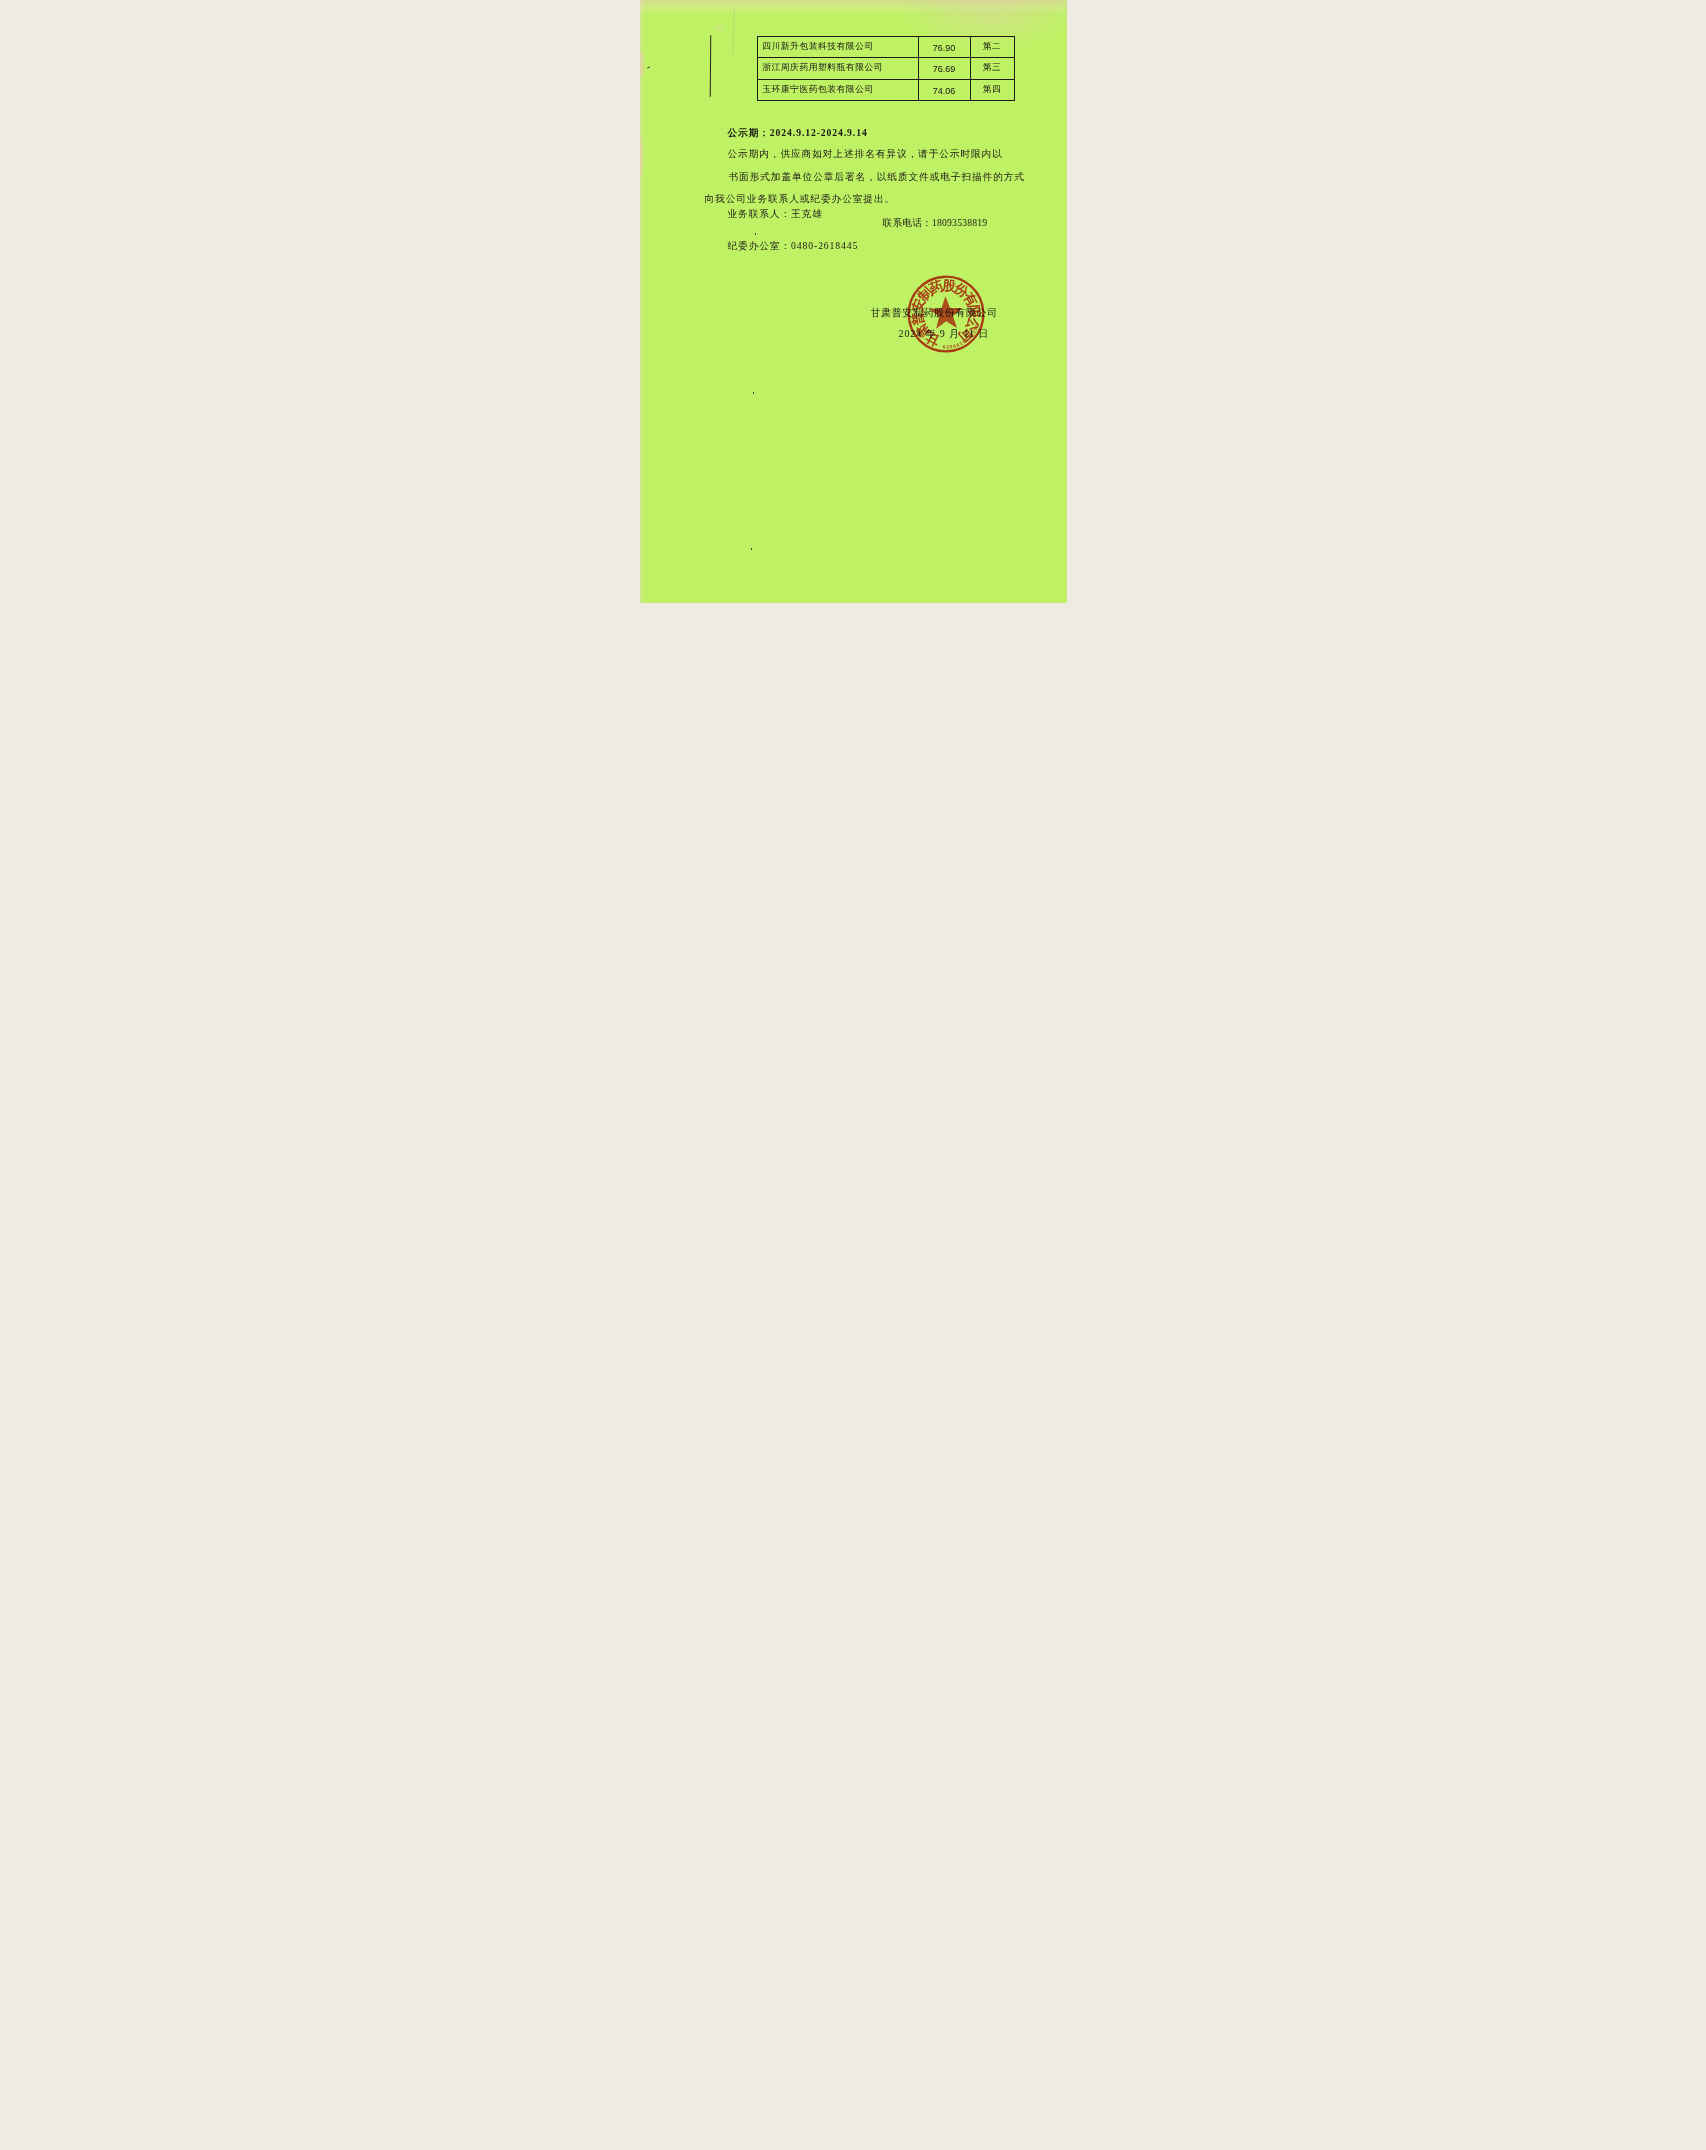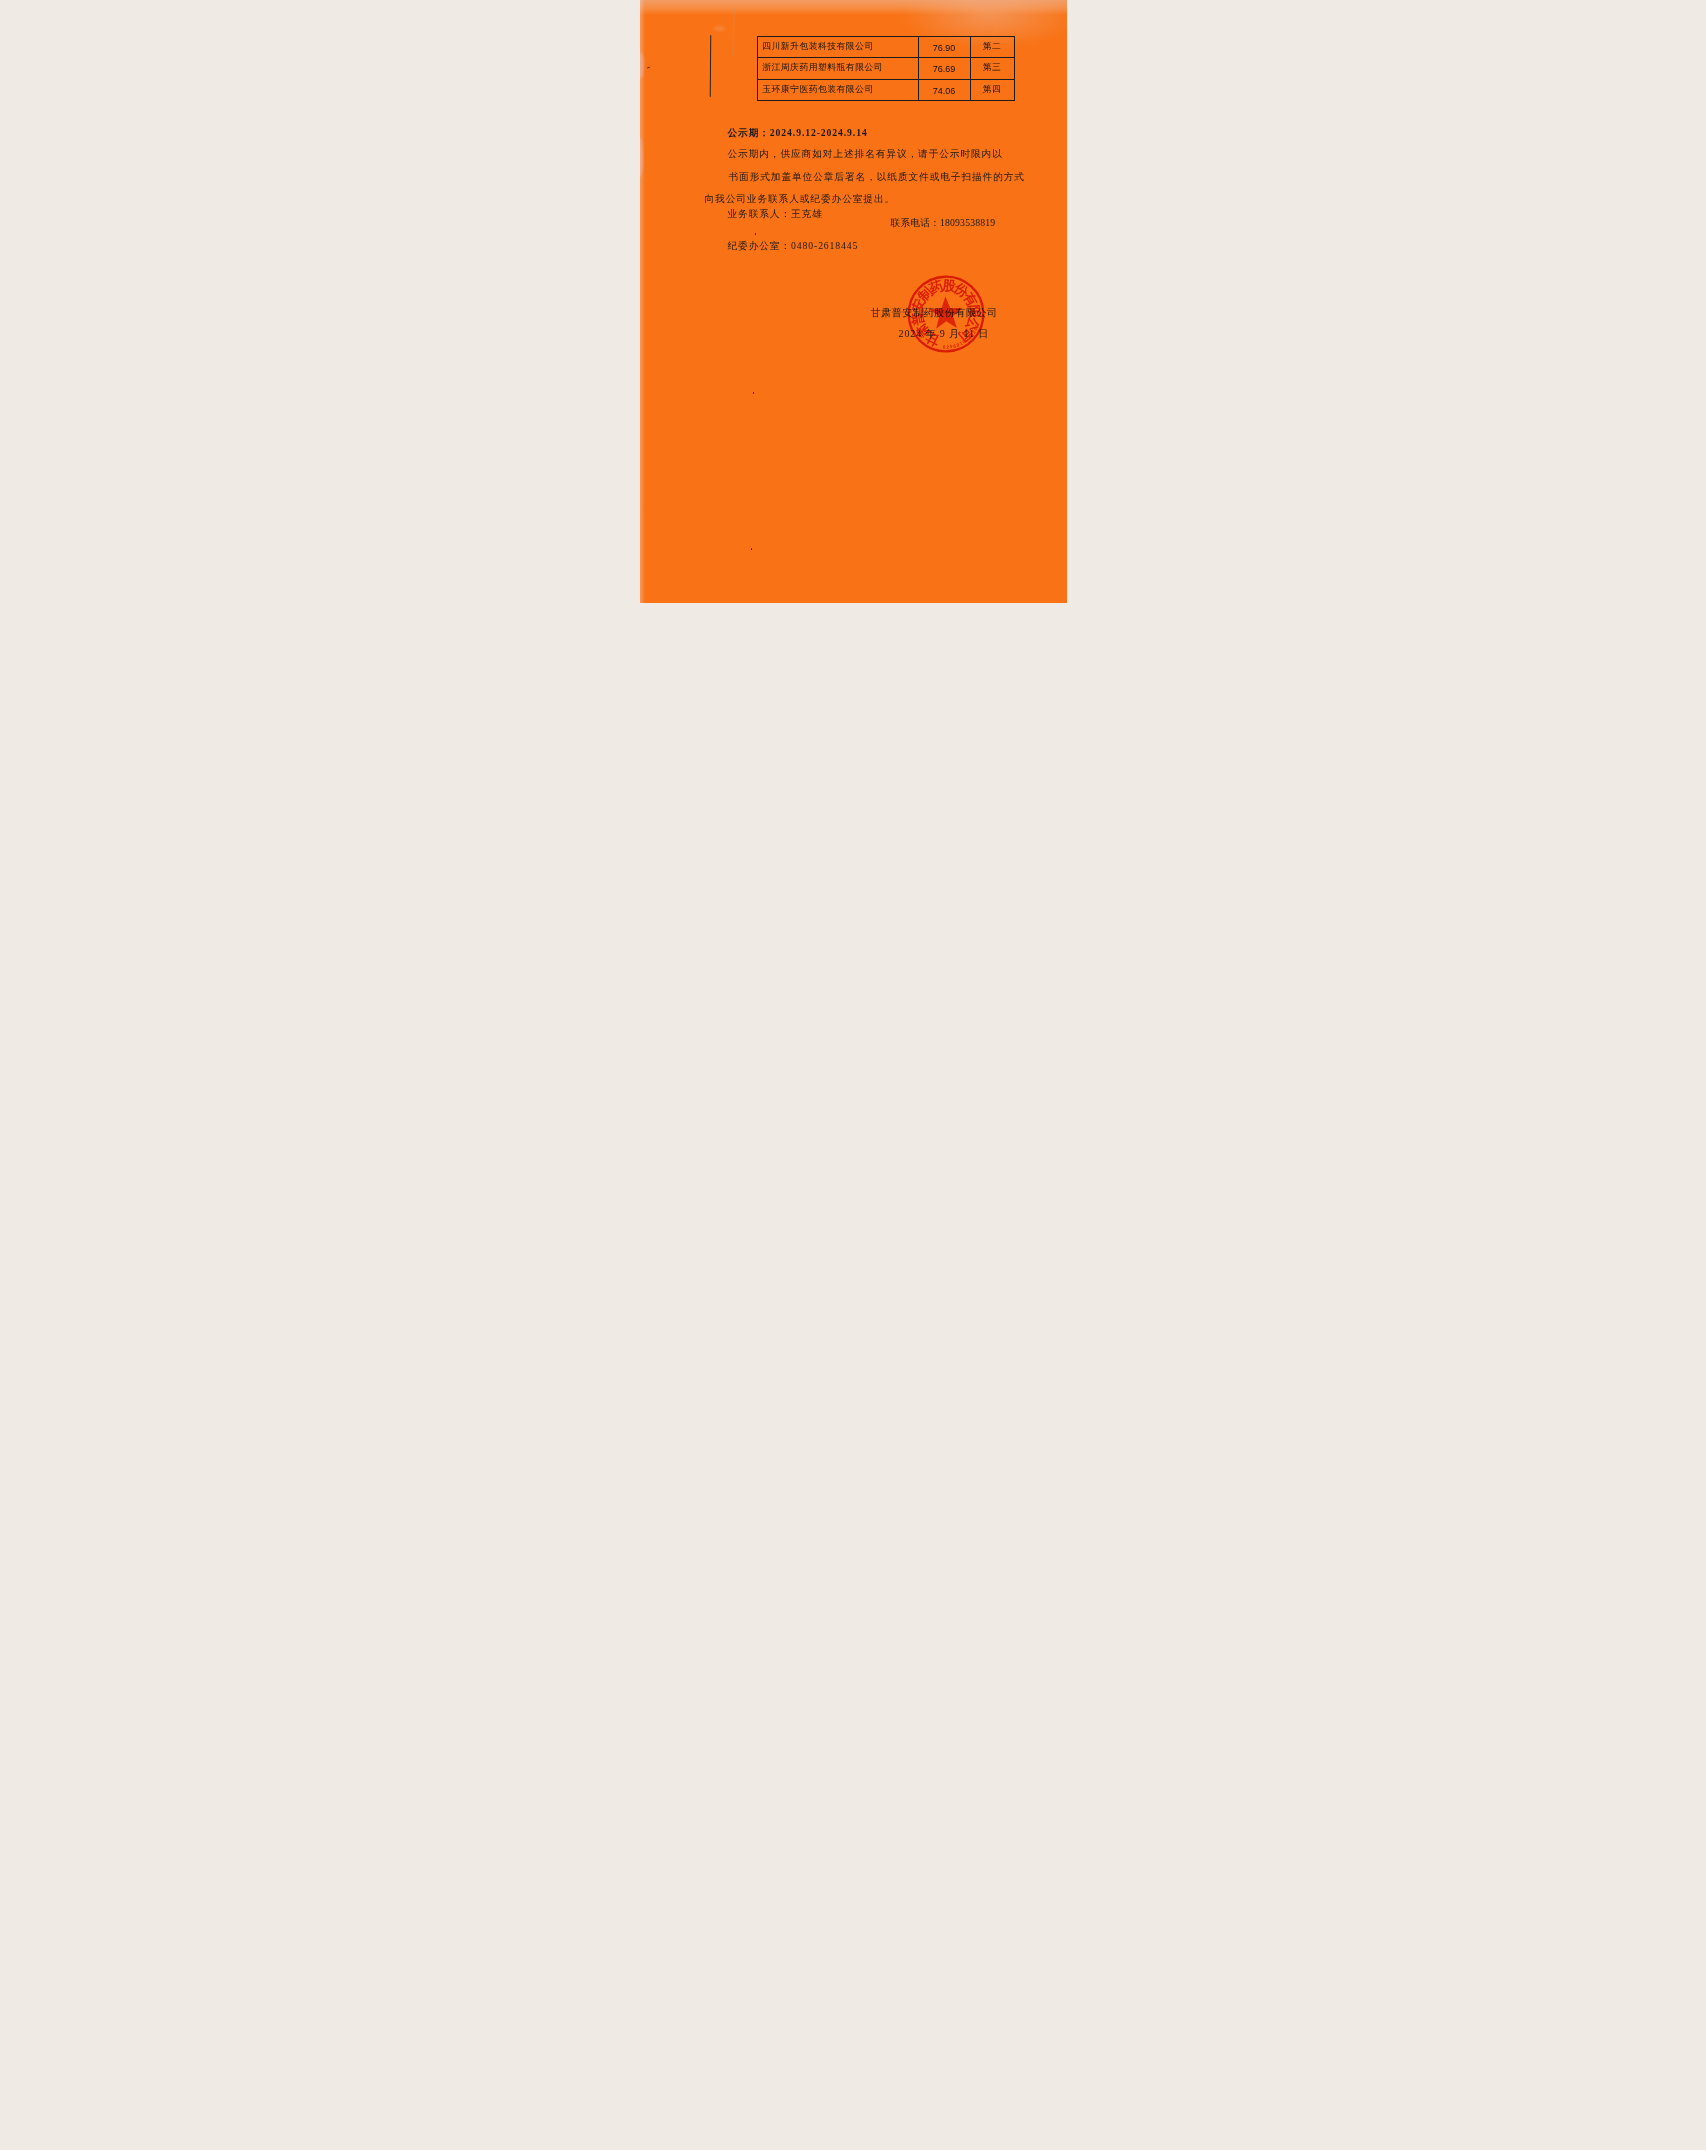--- a/index.html
+++ b/index.html
@@ -1,20 +1,20 @@
 <!DOCTYPE html>
 <html style="font-size:6.9px"><head>
 <meta charset="utf-8">
 <style>
   html,body{margin:0;padding:0;background:#efeae4;}
   .page{
     position:relative;
     width:427px;height:603px;
     margin:0 auto;
-    background:#f97316;
+    background:#bef264;
     overflow:hidden;
     font-family:"Liberation Serif",serif;
     color:#1c1918;
   }
   
   .top-tint{position:absolute;left:0;top:0;width:100%;height:14.6px;
     background:linear-gradient(to bottom, rgba(235,199,182,.50), rgba(246,226,214,.22) 55%, rgba(246,226,214,0));
     pointer-events:none;}
   .top-right-blob{position:absolute;right:-13px;top:-17px;width:181px;height:65px;border-radius:50%;
     background:radial-gradient(ellipse, rgba(238,201,186,.38), rgba(238,201,186,0) 70%);filter:blur(2.6px);}
@@ -43,21 +43,21 @@
     font-family:"Liberation Sans",sans-serif;font-size:9px;letter-spacing:0;padding-top:1.7px;box-sizing:border-box;}
   .rt-rank{width:43px;justify-content:center;}
 
   
   .tline{position:absolute;font-size:9.7px;letter-spacing:0.9px;white-space:nowrap;color:#1b1817;}
   .l-period{left:88px;top:127px;font-weight:bold;}
   .l-p1{left:88px;top:148px;}
   .l-p2{left:65px;top:171px;margin-left:24px;}
   .l-p3{left:65px;top:193px;}
   .l-contact{left:88px;top:208px;}
-  .l-phone{left:251px;top:217px;letter-spacing:0.2px;}
+  .l-phone{left:243px;top:217px;letter-spacing:0.2px;}
   .l-office{left:88px;top:240px;}
 
   
   .sig-company{position:absolute;left:231px;top:306px;font-size:10px;letter-spacing:0.6px;
     white-space:nowrap;color:#191616;}
   .sig-date{position:absolute;left:259px;top:327px;font-size:10px;letter-spacing:0.9px;
     white-space:nowrap;color:#191616;}
 
   
   .seal{position:absolute;left:265px;top:273px;width:82px;height:82px;

